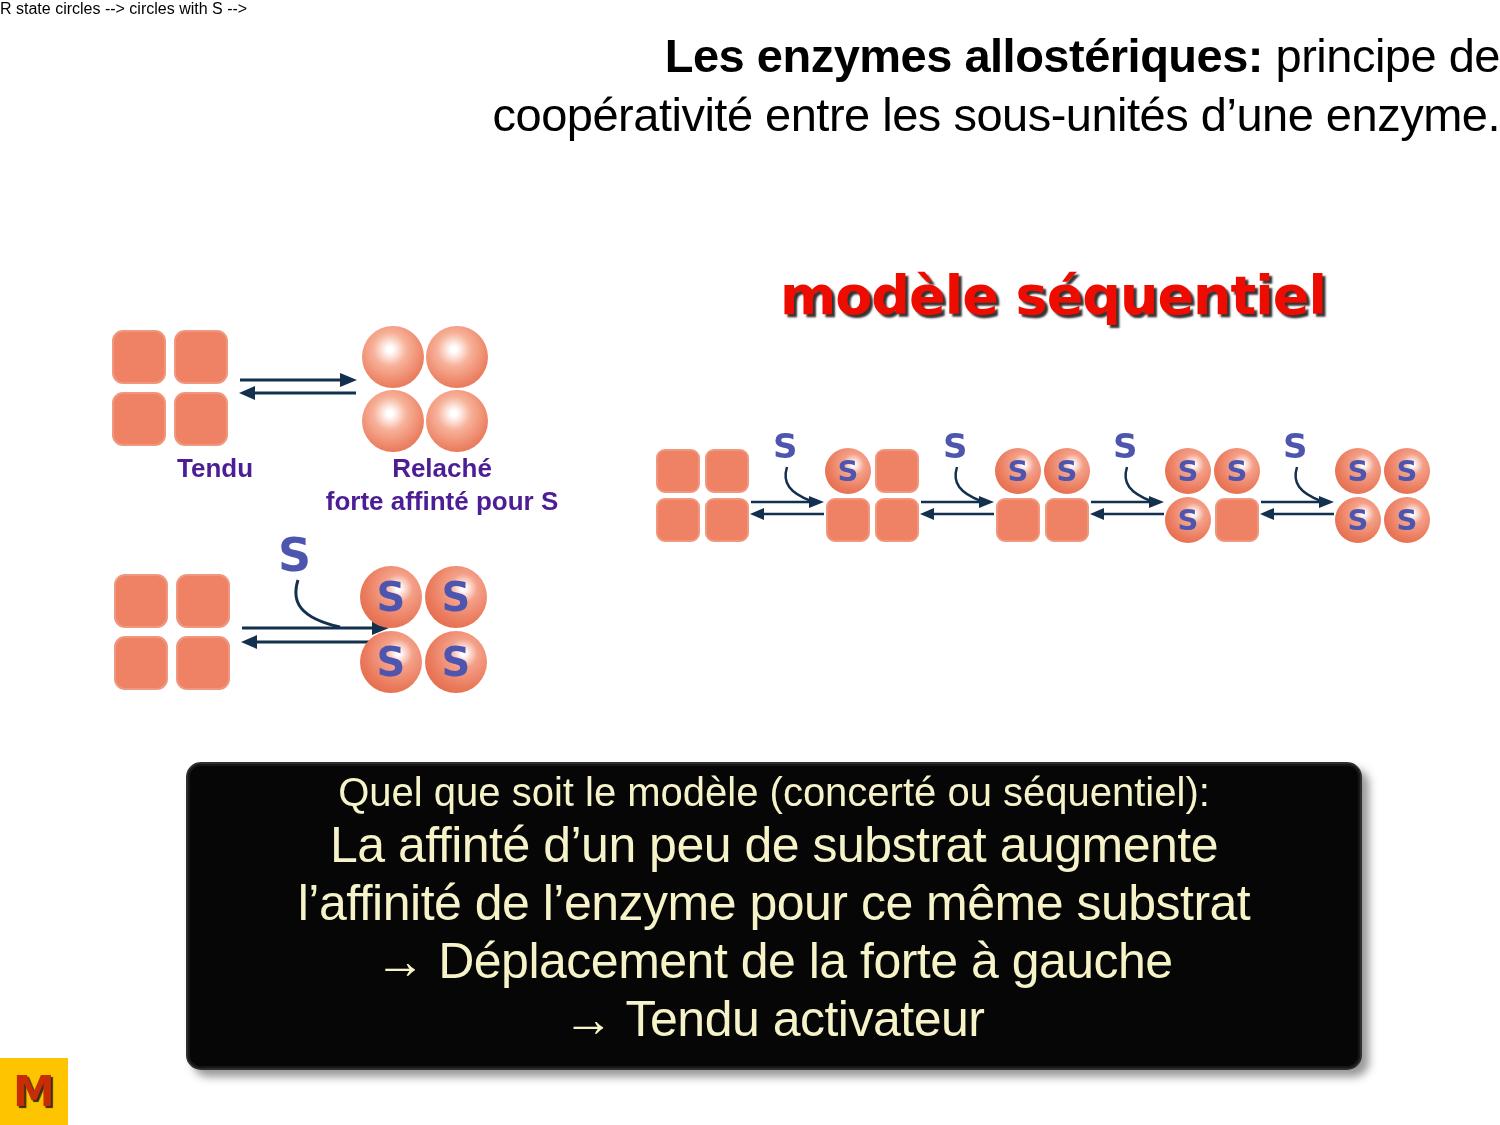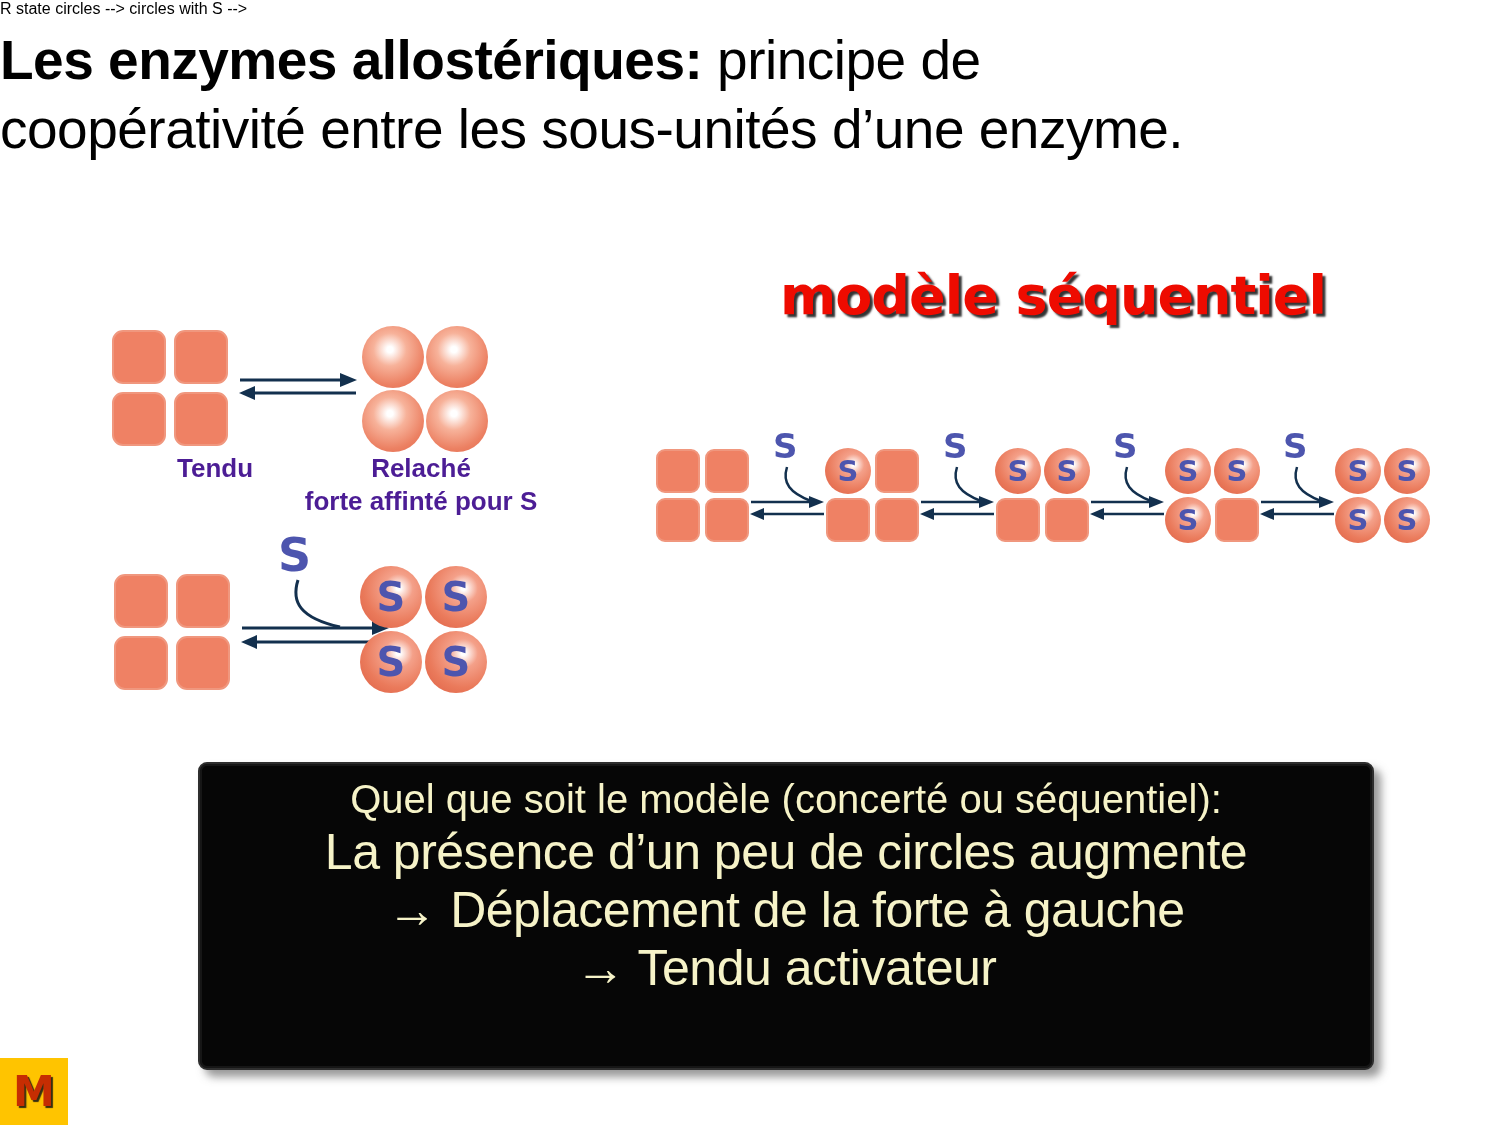--- a/index.html
+++ b/index.html
@@ -2,22 +2,22 @@
 <html><head>
 <meta charset="utf-8">
 <style>
   html,body{margin:0;padding:0;background:#888;}
   #slide{
     position:relative;width:1500px;height:1125px;background:#ffffff;
     overflow:hidden;font-family:"Liberation Sans",sans-serif;
   }
   
   .title{
-    position:absolute;top:26px;left:0;width:1500px;text-align:left;
-    font-size:55px;line-height:1.26;color:#000;letter-spacing:-0.5px;
+    position:absolute;top:26px;left:0;width:1500px;text-align:right;
+    font-size:47px;line-height:1.26;color:#000;letter-spacing:-0.5px;
   }
   .title .b{font-weight:bold;}
   
   .model-heading{
     position:absolute;font-family:"DejaVu Sans",sans-serif;font-weight:bold;
     font-size:54px;color:#ee0b00;letter-spacing:-1px;
     text-shadow:3px 3px 2px rgba(0,0,0,0.8);white-space:nowrap;
   }
   #heading-concerte{left:30px;top:240px;}
   #heading-sequentiel{left:780px;top:264px;}
@@ -67,24 +67,24 @@
     font-family:"DejaVu Sans",sans-serif;font-weight:bold;font-size:29px;color:#4d55ae;line-height:1;
   }
   .seq-arrow-group{position:relative;width:77px;height:124px;flex:0 0 77px;}
   .seq-s{
     position:absolute;left:24px;top:6px;
     font-family:"DejaVu Sans",sans-serif;font-weight:bold;font-size:34px;color:#4d55ae;line-height:1;
   }
   .seq-arrow-group svg{position:absolute;left:0;top:0;}
   
   #info-box{
-    position:absolute;left:198px;top:762px;width:1176px;height:308px;
-    background:#060606;border:2px solid #2e2e2e;border-radius:9px;
+    position:absolute;left:186px;top:762px;width:1176px;height:308px;
+    background:#060606;border:2px solid #2e2e2e;border-radius:15px;
     box-shadow:7px 7px 9px rgba(70,70,70,0.55), inset 0 0 0 2px #161616;
-    box-sizing:border-box;text-align:center;color:#f6f3c8;padding-top:11px;
+    box-sizing:border-box;text-align:center;color:#f6f3c8;padding-top:4px;
   }
   .info-line-small{font-size:40px;line-height:1.2;}
   .info-line{font-size:50px;line-height:1.16;letter-spacing:-0.5px;}
   
   #m-logo{
     position:absolute;left:0;top:1058px;width:68px;height:67px;background:#ffc400;
     display:flex;align-items:center;justify-content:center;
     font-family:"DejaVu Sans",sans-serif;font-weight:bold;font-size:42px;color:#c62d02;
     text-shadow:2px 2px 1px rgba(20,20,20,0.85);
   }
@@ -122,21 +122,21 @@
     <div class="circle-grid" style="left:362px;top:326px;">
       <div class="big-circle"></div>
       <div class="big-circle"></div>
       <div class="big-circle"></div>
       <div class="big-circle"></div>
     </div>
 
     <div class="diagram-label" style="left:25px;top:452px;width:380px;">
       <div>Tendu</div>
     </div>
-    <div class="diagram-label" style="left:231px;top:452px;width:380px;text-align:center;">
+    <div class="diagram-label" style="left:252px;top:452px;width:380px;text-align:center;">
       <div>Relaché</div>
       <div>forte affinté pour S</div>
     </div>
 
       circles with S --&gt;
     <div class="sq-grid" style="left:114px;top:574px;">
       <div class="sq"></div>
       <div class="sq"></div>
       <div class="sq"></div>
       <div class="sq"></div>
@@ -256,20 +256,21 @@
           <span class="seq-cell-s">S</span>
         </div>
         <div class="seq-cell seq-substrate">
           <span class="seq-cell-s">S</span>
         </div>
       </div>
     </div>
 
   <div id="info-box">
     <div class="info-line-small">Quel que soit le modèle (concerté ou séquentiel):</div>
-    <div class="info-line">La présence d’un peu de circles augmente</div>
+    <div class="info-line">La affinté d’un peu de substrat augmente</div>
+    <div class="info-line">l’affinité de l’enzyme pour ce même substrat</div>
     <div class="info-line">→ Déplacement de la forte à gauche</div>
     <div class="info-line">→ Tendu activateur</div>
   </div>
 
   <div id="m-logo">M</div>
 
 </div>
 
 </body></html>

